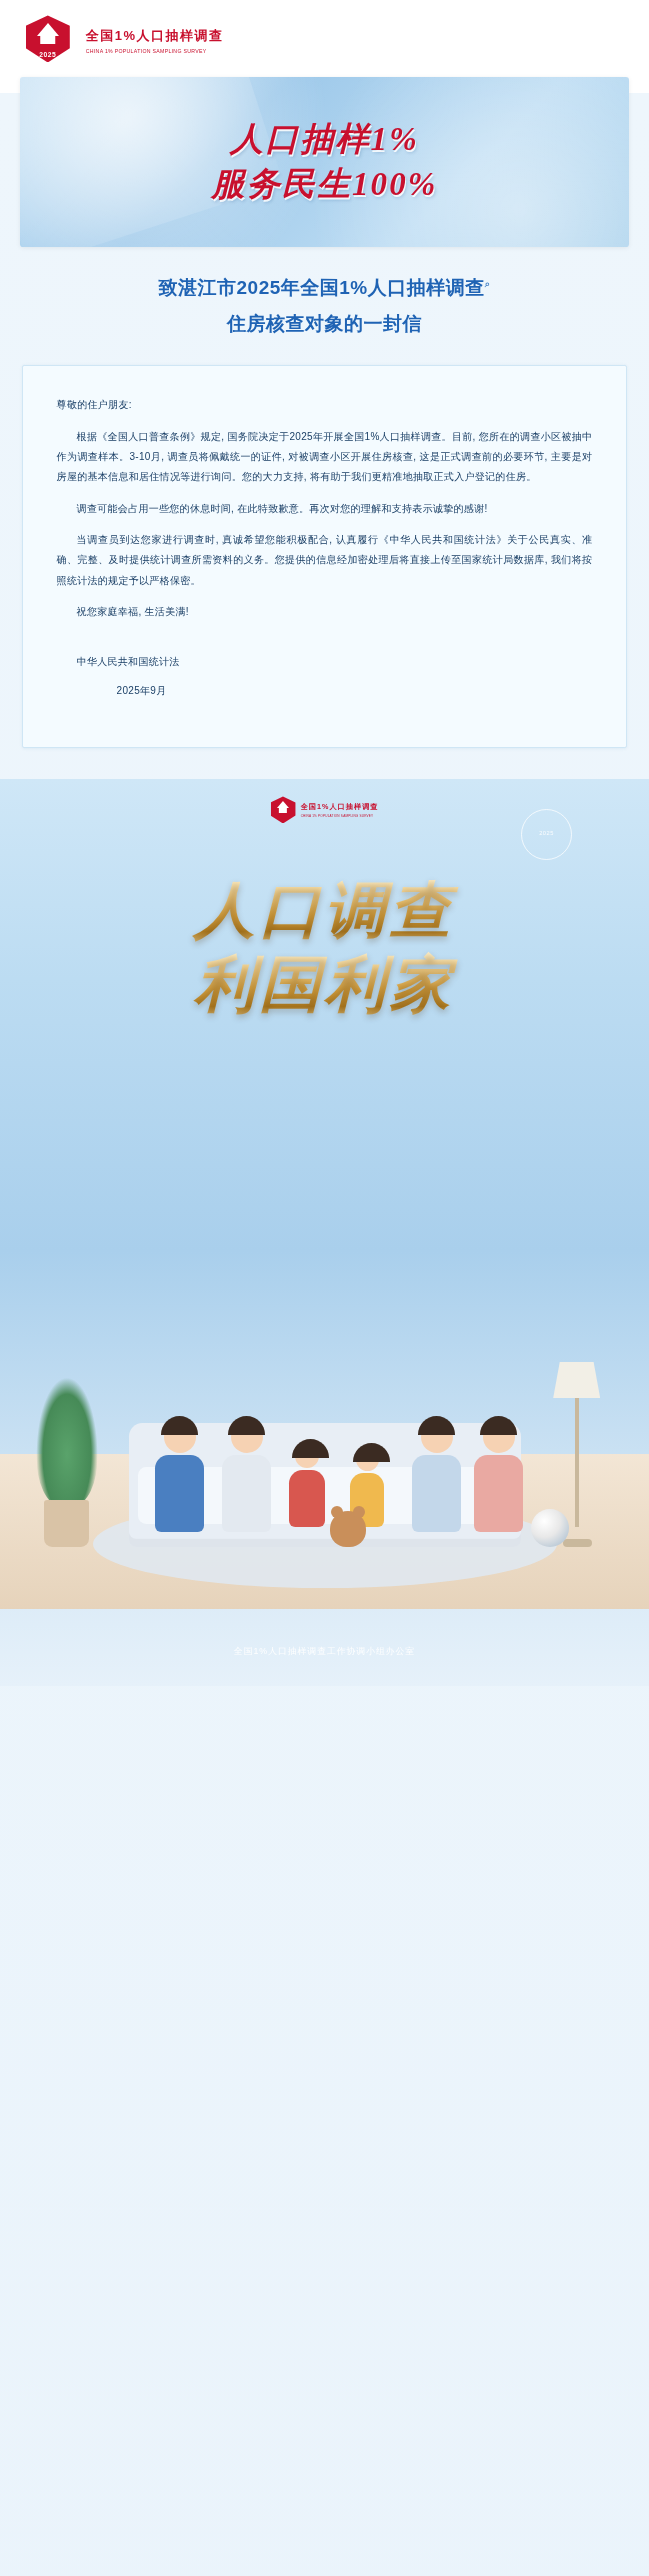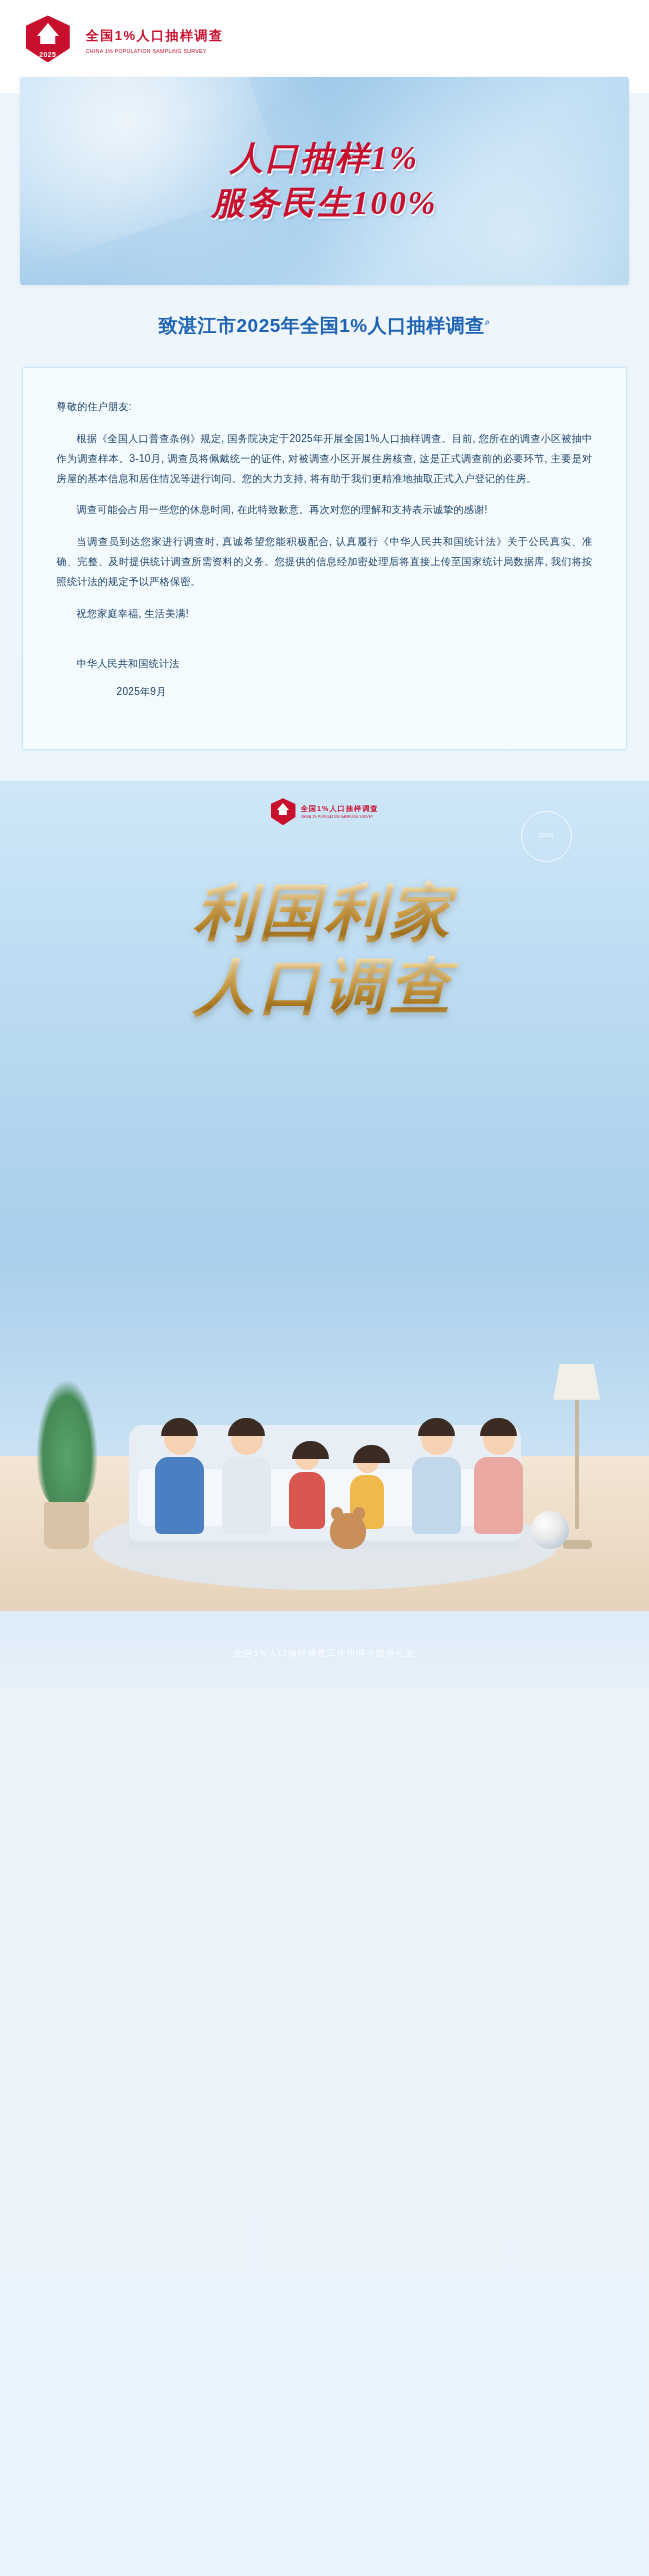--- a/index.html
+++ b/index.html
@@ -81,21 +81,21 @@
   }
   .logo-text .en {
     color: #c8102e;
     font-size: 5.2px;
     letter-spacing: 0.3px;
   }
 
   
   .banner {
     margin: 5.2px 19.6px 0 19.6px;
-    height: 208px;
+    height: 170px;
     border-radius: 3.1px;
     background:
       radial-gradient(circle at 18% 22%, rgba(255,255,255,0.55) 0%, rgba(255,255,255,0) 38%),
       radial-gradient(circle at 82% 78%, rgba(255,255,255,0.45) 0%, rgba(255,255,255,0) 40%),
       linear-gradient(135deg, #bcdcf3 0%, #9ec9ea 35%, #bcdcf3 70%, #a9d1ec 100%);
     position: relative;
     display: flex;
     flex-direction: column;
     align-items: center;
     justify-content: center;
@@ -440,20 +440,21 @@
     </div>
   </div>
 
   <div class="banner">
     <div class="banner-line">人口抽样1%</div>
     <div class="banner-line">服务民生100%</div>
   </div>
 
   <div class="title-block">
     <span>致湛江市2025年全国1%人口抽样调查</span><span class="sup">⌕</span>
+    <div class="title-line2">住房核查对象的一封信</div>
   </div>
 
   <div class="letter-card">
     <p class="salutation">尊敬的住户朋友:</p>
     <p class="indent">根据《全国人口普查条例》规定, 国务院决定于2025年开展全国1%人口抽样调查。目前, 您所在的调查小区被抽中作为调查样本。3-10月, 调查员将佩戴统一的证件, 对被调查小区开展住房核查, 这是正式调查前的必要环节, 主要是对房屋的基本信息和居住情况等进行询问。您的大力支持, 将有助于我们更精准地抽取正式入户登记的住房。</p>
     <p class="indent">调查可能会占用一些您的休息时间, 在此特致歉意。再次对您的理解和支持表示诚挚的感谢!</p>
     <p class="indent">当调查员到达您家进行调查时, 真诚希望您能积极配合, 认真履行《中华人民共和国统计法》关于公民真实、准确、完整、及时提供统计调查所需资料的义务。您提供的信息经加密处理后将直接上传至国家统计局数据库, 我们将按照统计法的规定予以严格保密。</p>
     <p class="indent">祝您家庭幸福, 生活美满!</p>
 
     <div class="sign-block">
@@ -470,22 +471,22 @@
       </div>
       <div class="ptext">
         <div class="pcn">全国1%人口抽样调查</div>
         <div class="pen">CHINA 1% POPULATION SAMPLING SURVEY</div>
       </div>
     </div>
 
     <div class="poster-seal">2025</div>
 
     <div class="poster-title">
+      <div>人口调查</div>
       <div>利国利家</div>
-      <div>人口调查</div>
     </div>
 
     <div class="scene">
       <div class="floor"></div>
       <div class="rug"></div>
       <div class="sofa"></div>
       <div class="plant">
         <div class="leaves"></div>
         <div class="pot"></div>
       </div>

